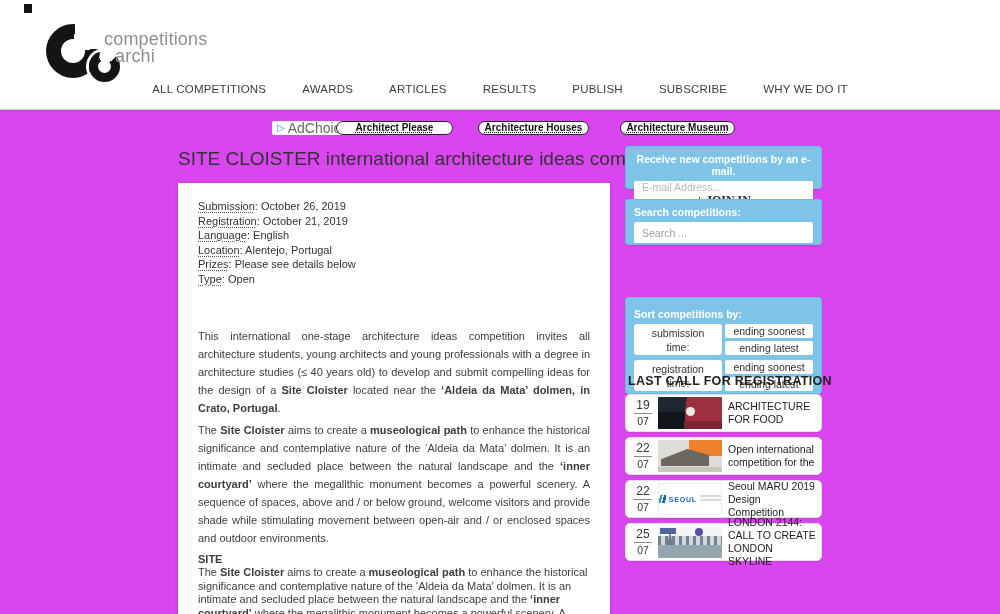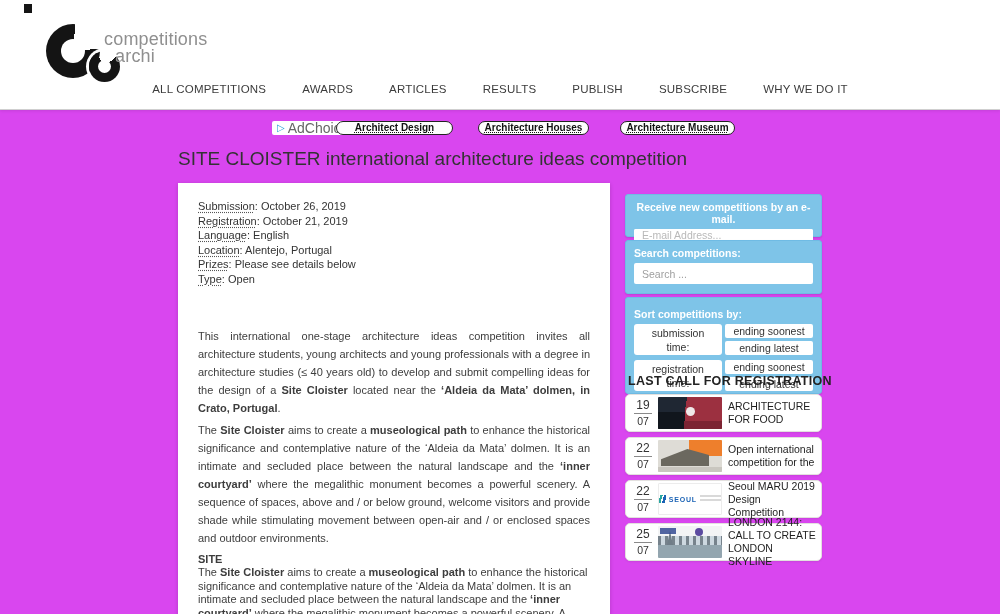--- a/index.html
+++ b/index.html
@@ -45,29 +45,29 @@
   .para { font-size:11px; line-height:18px; color:#3d3d3d; text-align:justify; }
   .p1 { margin-top:40px; }
   .p2 { margin-top:4px; }
   .block2 { margin-top:6px; font-size:11px; line-height:13.5px; color:#3d3d3d; }
   .block2 .bold { font-weight:bold; }
 
   
   .blue-card { position:absolute; left:625px; width:197px; background:#7ec4e8; border:1px solid #6fbbe4;
                border-radius:3px; box-shadow:0 1px 2px rgba(0,0,0,.12); padding:6px 8px; }
   .blue-card .card-title { font-size:10.5px; font-weight:bold; color:#fff; margin-bottom:4px; }
-  #email-card { top:146px; height:43px;margin-top:48px; }
+  #email-card { top:146px; height:43px; }
   #email-card .card-title { text-align:center; }
   .email-row { display:flex; background:#fff; border-radius:2px; height:19px; overflow:hidden;flex-direction:column; }
   .email-row input { flex:1; border:0; outline:none; font-size:10.5px; padding-left:8px;
                      color:#444; font-family:inherit; min-width:0; }
   .email-row input::placeholder { color:#b9b9b9; }
   .join-btn { border:0; background:#fff; font-size:12px; font-weight:600; color:#2b2b2b;
               padding:0 8px; cursor:pointer; font-family:Liberation Serif, serif; }
-  #search-card { top:199px; height:54px;margin-top:41px; }
+  #search-card { top:199px; height:46px; }
   #search-card input { width:100%; height:21px; border:0; outline:none; border-radius:2px;
                        font-size:10.5px; padding-left:8px; color:#444; font-family:inherit; }
   #search-card input::placeholder { color:#9f9f9f; }
   #sort-card { top:256px; height:97px; padding:10px 8px 5px 8px;margin-top:41px; }
   .sort-row { display:flex; gap:3px; margin-bottom:5px; }
   .sort-label { width:88px; height:31px; background:#fff; border-radius:3px; display:flex;
                 flex-direction:column; align-items:center; justify-content:center;
                 font-size:10.5px; line-height:14px; color:#333; }
   .sort-btns { flex:1; display:flex; flex-direction:column; gap:3px; }
   .sort-btn { height:14px; background:#fff; border-radius:2px; display:flex; align-items:center;
@@ -134,21 +134,21 @@
         <div class="nav-item">SUBSCRIBE</div>
         <div class="nav-item">WHY WE DO IT</div>
       </div>
   </div>
 
   <div class="adchoices">
     <span class="tri">▷</span>
     <span class="txt">AdChoices</span>
   </div>
   <div class="ad-pill" id="pill1">
-    <span>Architect Design</span>
+    <span>Architect Please</span>
   </div>
   <div class="ad-pill" id="pill2">
     <span>Architecture Houses</span>
   </div>
   <div class="ad-pill" id="pill3">
     <span>Architecture Museum</span>
   </div>
 
   <h1 class="page-title">SITE CLOISTER international architecture ideas competition</h1>
   <div class="main-card">

